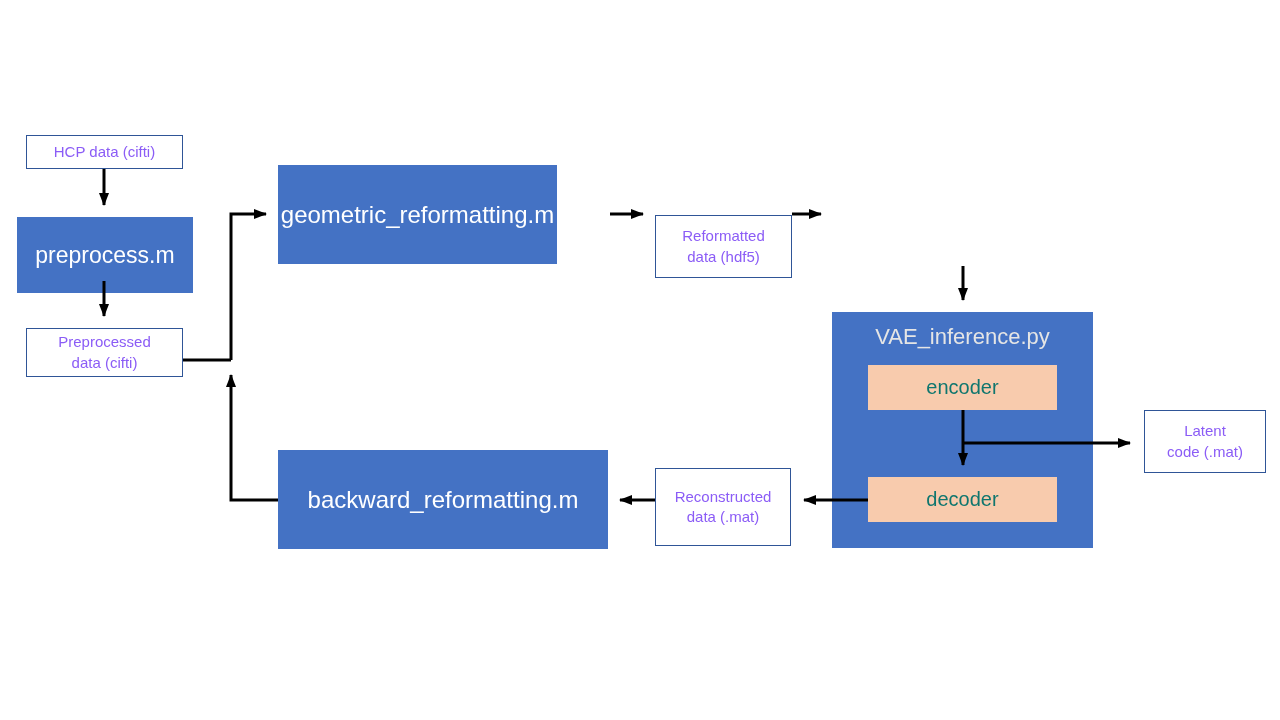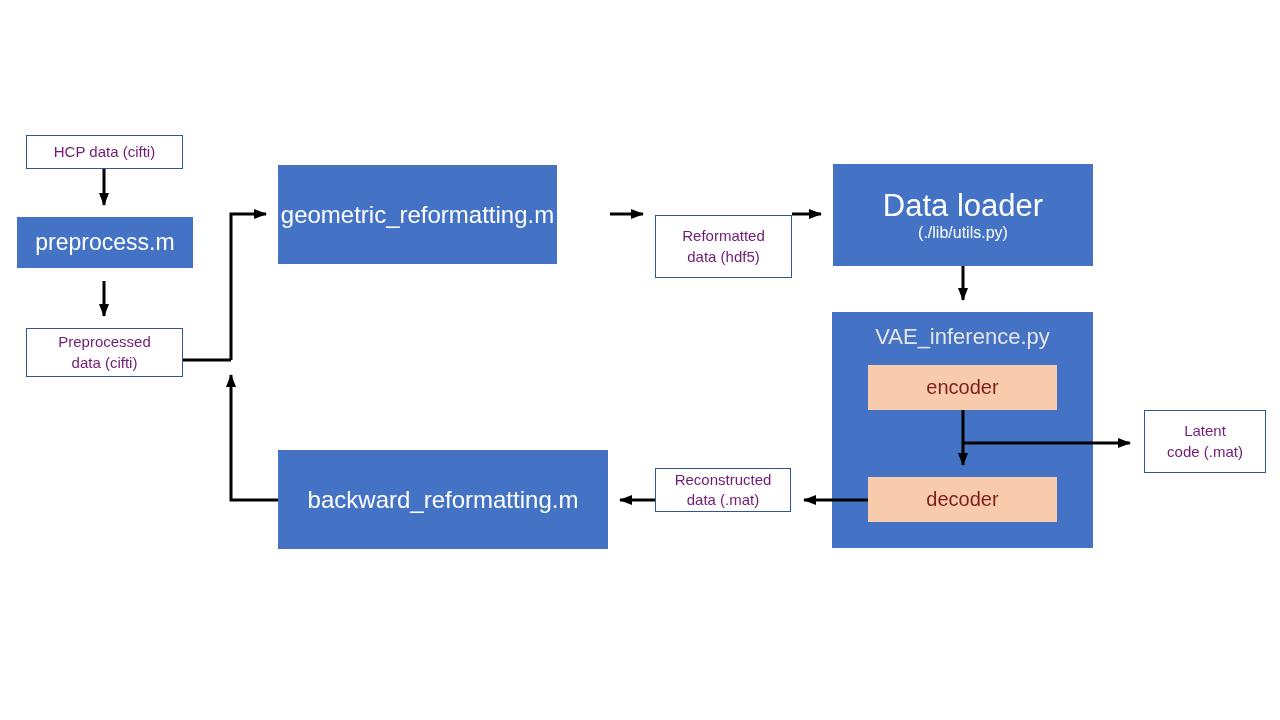--- a/index.html
+++ b/index.html
@@ -24,44 +24,44 @@
     justify-content: center;
     text-align: center;
   }
   .process {
     background: #4472C4;
     color: #ffffff;
   }
   .databox {
     background: #ffffff;
     border: 1.5px solid #2F5597;
-    color: #701a75;
+    color: #8b5cf6;
     font-size: 15px;
     line-height: 1.35;
     padding: 2px 22px;
   }
   .subunit {
     position: absolute;
     box-sizing: border-box;
     background: #F8CBAD;
-    color: #7f1d1d;
+    color: #0f766e;
     display: flex;
     align-items: center;
     justify-content: center;
     font-size: 20px;
   }
   #node-hcp-data        { left: 26px;  top: 135px; width: 157px; height: 34px; }
-  #node-preprocess      { left: 17px;  top: 217px; width: 176px; height: 51px; font-size: 23px; }
+  #node-preprocess      { left: 17px;  top: 217px; width: 176px; height: 76px; font-size: 23px; }
   #node-preprocessed    { left: 26px;  top: 328px; width: 157px; height: 49px; }
   #node-geometric       { left: 278px; top: 165px; width: 279px; height: 99px;  font-size: 24px; }
   #node-reformatted     { left: 655px; top: 183px; width: 137px; height: 63px; margin-top: 32px; }
   #node-data-loader     { left: 833px; top: 164px; width: 260px; height: 102px; }
   #node-vae             { left: 832px; top: 312px; width: 261px; height: 236px; justify-content: flex-start; }
   #node-latent-code     { left: 1144px; top: 410px; width: 122px; height: 63px; justify-content: center; }
-  #node-reconstructed   { left: 655px; top: 468px; width: 136px; height: 44px; }
+  #node-reconstructed   { left: 655px; top: 468px; width: 136px; height: 78px; }
   #node-backward        { left: 278px; top: 450px; width: 330px; height: 99px; font-size: 24px; }
   .dl-title  { font-size: 31px; line-height: 1.15; }
   .dl-sub    { font-size: 16px; }
   .vae-title { font-size: 22px; margin-top: 12px; color: #e5e5e5; }
   #sub-encoder { left: 36px; top: 53px;  width: 189px; height: 45px; }
   #sub-decoder { left: 36px; top: 165px; width: 189px; height: 45px; }
   #arrow-layer {
     position: absolute;
     left: 0; top: 0;
     width: 1280px;
@@ -95,24 +95,20 @@
   </div>
 
   <div class="node process" id="node-preprocess">
     <span>preprocess.m</span>
   </div>
 
   <div class="node process" id="node-geometric">
     <span>geometric_reformatting.m</span>
   </div>
 
-  <div class="node process" id="node-data-loader">
-    <span class="dl-title">Data loader</span>
-    <span class="dl-sub">(./lib/utils.py)</span>
-  </div>
 
   <div class="node process" id="node-vae">
     <span class="vae-title">VAE_inference.py</span>
     <div class="subunit" id="sub-encoder">
       <span>encoder</span>
     </div>
     <div class="subunit" id="sub-decoder">
       <span>decoder</span>
     </div>
   </div>

